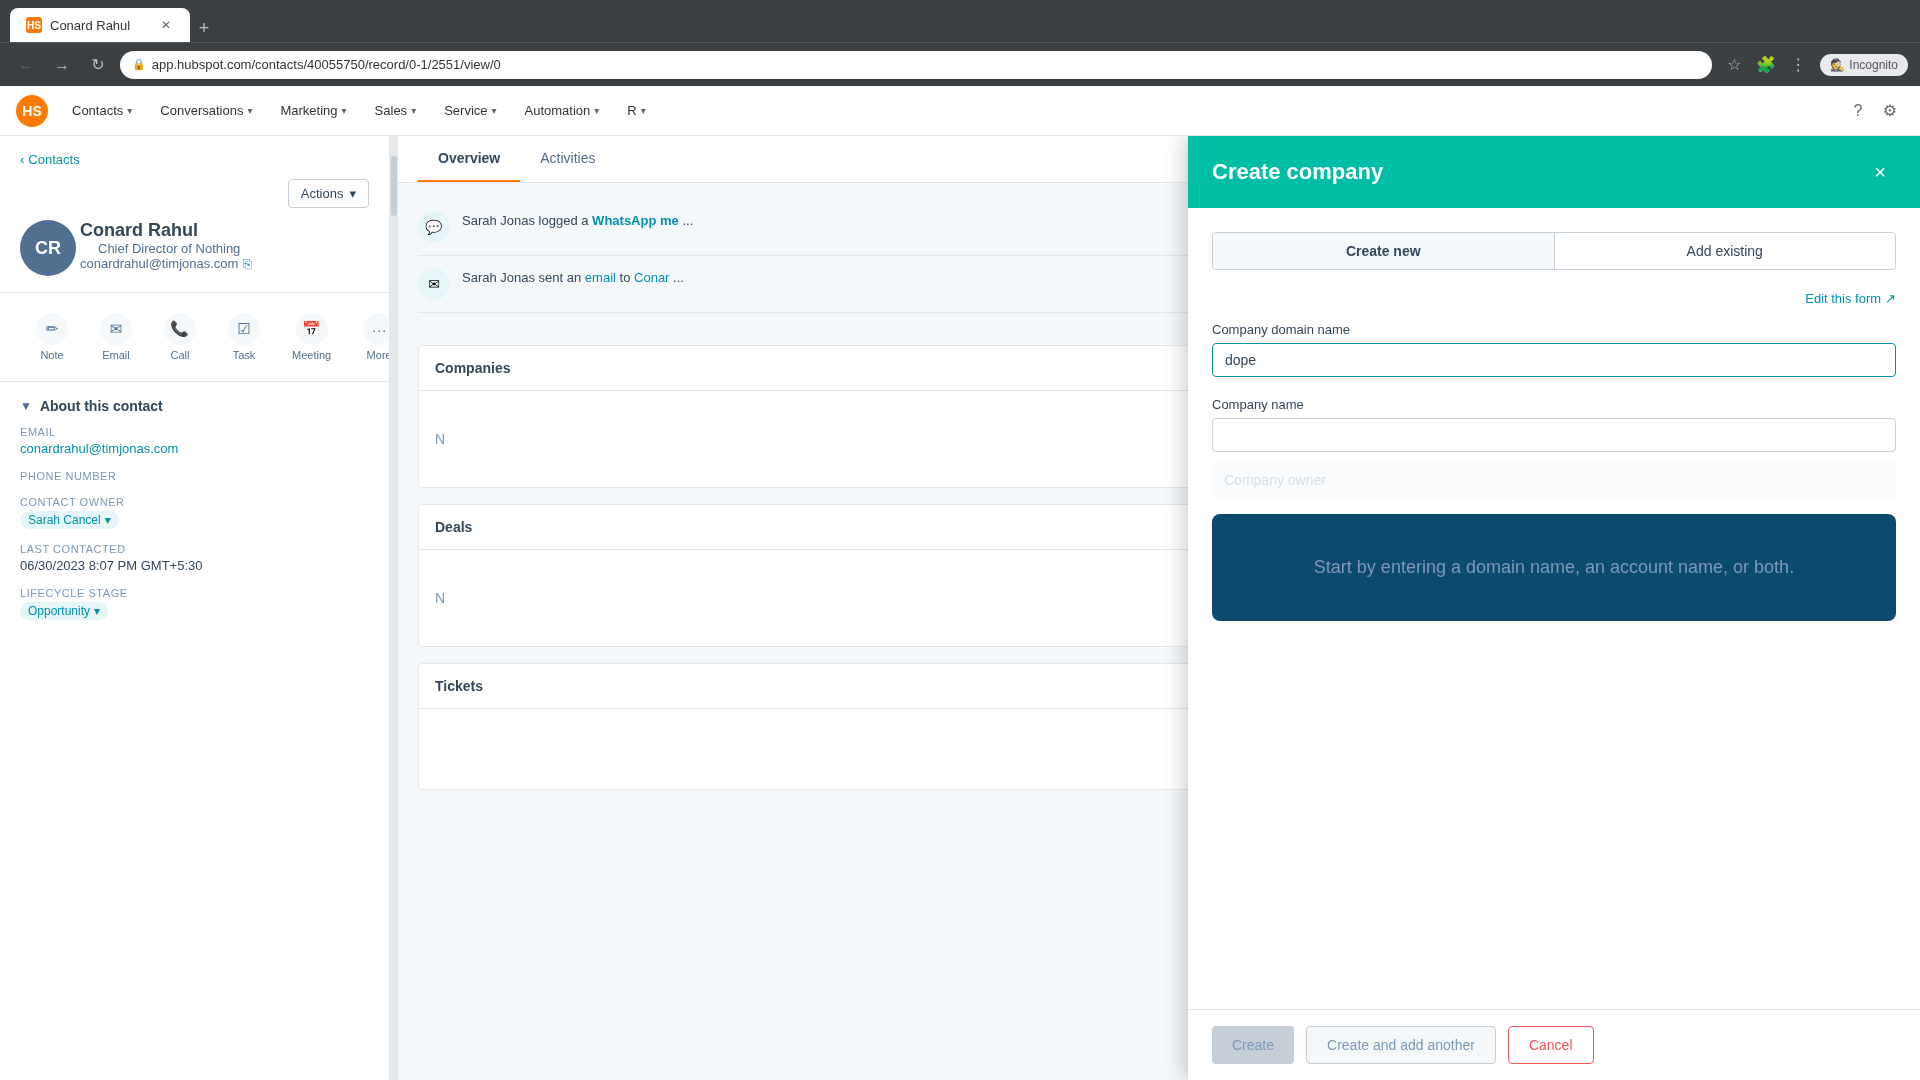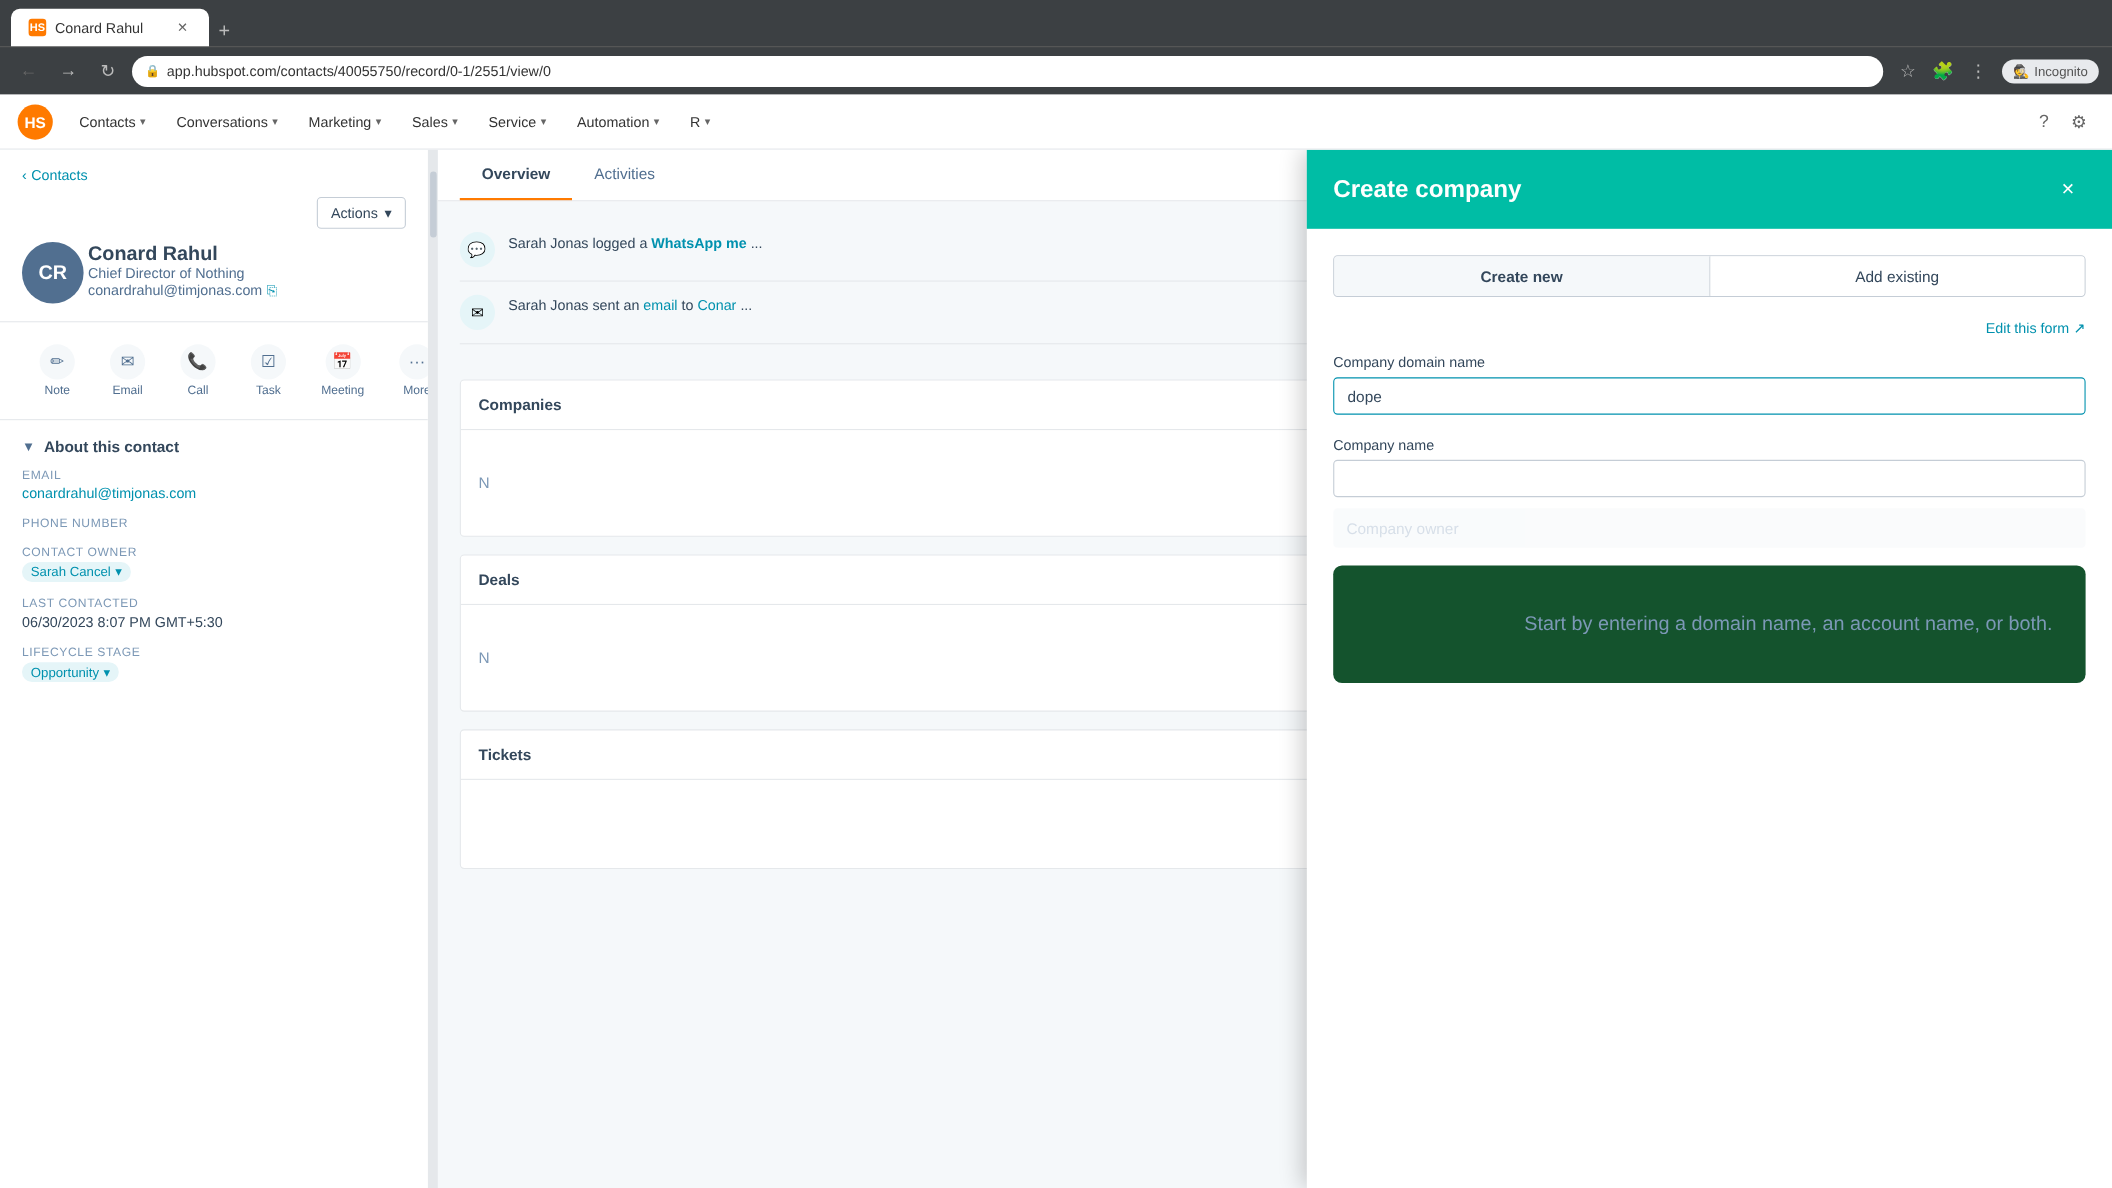--- a/index.html
+++ b/index.html
@@ -36,21 +36,21 @@
     
     .left-sidebar { width: 390px; background: #fff; border-right: 1px solid #e5e8eb; display: flex; flex-direction: column; overflow: hidden; }
     .contact-header { padding: 16px 20px 0; }
     .breadcrumb { color: #0091ae; font-size: 13px; cursor: pointer; display: flex; align-items: center; gap: 4px; margin-bottom: 12px; }
     .actions-row { display: flex; justify-content: flex-end; margin-bottom: 12px; }
     .actions-btn { display: flex; align-items: center; gap: 6px; padding: 6px 12px; border: 1px solid #c5cdd6; border-radius: 4px; cursor: pointer; font-size: 13px; color: #33475b; background: white; }
     .contact-info { display: flex; align-items: flex-start; gap: 4px; padding: 0 20px 16px; }
     .avatar { width: 56px; height: 56px; background: #516f90; border-radius: 50%; display: flex; align-items: center; justify-content: center; color: white; font-size: 18px; font-weight: bold; flex-shrink: 0; }
     .contact-details { flex: 1; }
     .contact-name { font-size: 18px; font-weight: 600; color: #33475b; }
-    .contact-title { font-size: 13px; color: #516f90; }
+    .contact-title { font-size: 13px; color: #516f90; margin-left: 18px; }
     .contact-email { font-size: 13px; color: #516f90; display: flex; align-items: center; gap: 4px; }
     .copy-icon { color: #0091ae; cursor: pointer; font-size: 12px; }
     .action-buttons { display: flex; gap: 0; padding: 12px 20px; border-top: 1px solid #e5e8eb; border-bottom: 1px solid #e5e8eb; }
     .action-btn { display: flex; flex-direction: column; align-items: center; gap: 4px; padding: 8px 16px; cursor: pointer; color: #516f90; font-size: 11px; border-radius: 4px; }
     .action-btn-icon { width: 32px; height: 32px; background: #f5f8fa; border-radius: 50%; display: flex; align-items: center; justify-content: center; font-size: 15px; }
 
     .about-section { padding: 16px 20px; overflow-y: auto; flex: 1; }
     .about-header { display: flex; align-items: center; gap: 8px; cursor: pointer; margin-bottom: 12px; }
     .about-chevron { color: #516f90; font-size: 12px; }
     .about-title { font-size: 14px; font-weight: 600; color: #33475b; }
@@ -90,21 +90,21 @@
     .tab-divider { width: 1px; background: #c5cdd6; }
 
     .edit-form-link { text-align: right; margin-bottom: 16px; }
     .edit-form-link a { color: #0091ae; font-size: 13px; cursor: pointer; display: inline-flex; align-items: center; gap: 4px; }
 
     .form-group { margin-bottom: 20px; }
     .form-label { font-size: 13px; color: #33475b; font-weight: 500; margin-bottom: 6px; display: block; }
     .form-input { width: 100%; padding: 8px 12px; border: 1px solid #0091ae; border-radius: 4px; font-size: 14px; color: #33475b; outline: none; background: #fff; }
     .form-input.empty { border-color: #c5cdd6; }
 
-    .placeholder-hint { background: #14532d; border-radius: 8px; padding: 40px 30px; text-align: right; margin-top: 8px; }
+    .placeholder-hint { background: #0c4a6e; border-radius: 8px; padding: 40px 30px; text-align: center; margin-top: 8px; }
     .placeholder-hint-text { font-size: 18px; color: #7c98b6; line-height: 1.5; }
 
     .company-owner-placeholder { background: #f5f8fa; padding: 10px 12px; border-radius: 4px; color: #b0c1d4; font-size: 14px; margin-top: -10px; }
     .industry-placeholder { background: #f5f8fa; padding: 10px 12px; border-radius: 4px; color: #b0c1d4; font-size: 14px; }
 
     .panel-footer { padding: 16px 24px; border-top: 1px solid #e5e8eb; display: flex; gap: 12px; }
     .btn { padding: 10px 20px; border-radius: 4px; font-size: 14px; font-weight: 500; cursor: pointer; border: none; }
     .btn-primary { background: #c5cdd6; color: #7c98b6; cursor: not-allowed; }
     .btn-secondary { background: #f5f8fa; border: 1px solid #c5cdd6; color: #7c98b6; cursor: not-allowed; }
     .btn-cancel { background: #fff; border: 1px solid #f2545b; color: #f2545b; }
@@ -363,15 +363,20 @@
       <div style="margin-bottom: 16px; opacity: 0.5;">
         <div class="company-owner-placeholder">Company owner</div>
       </div>
 
       <div class="placeholder-hint">
         <div class="placeholder-hint-text">Start by entering a domain name, an account name, or both.</div>
       </div>
 
     </div>
 
+    <div class="panel-footer">
+      <button class="btn btn-primary">Create</button>
+      <button class="btn btn-secondary">Create and add another</button>
+      <button class="btn btn-cancel">Cancel</button>
+    </div>
   </div>
 
 </div>
 
 </body></html>

